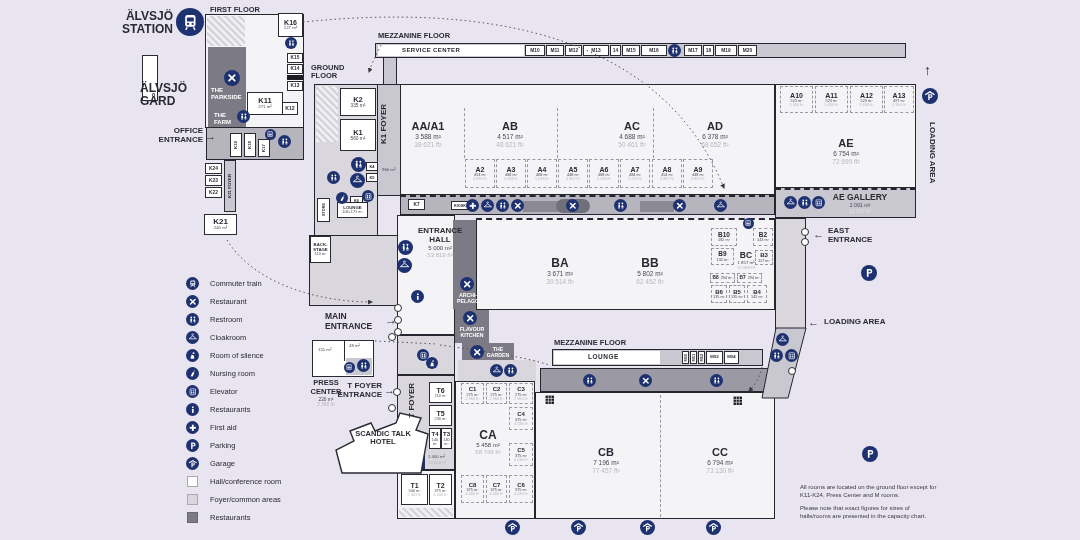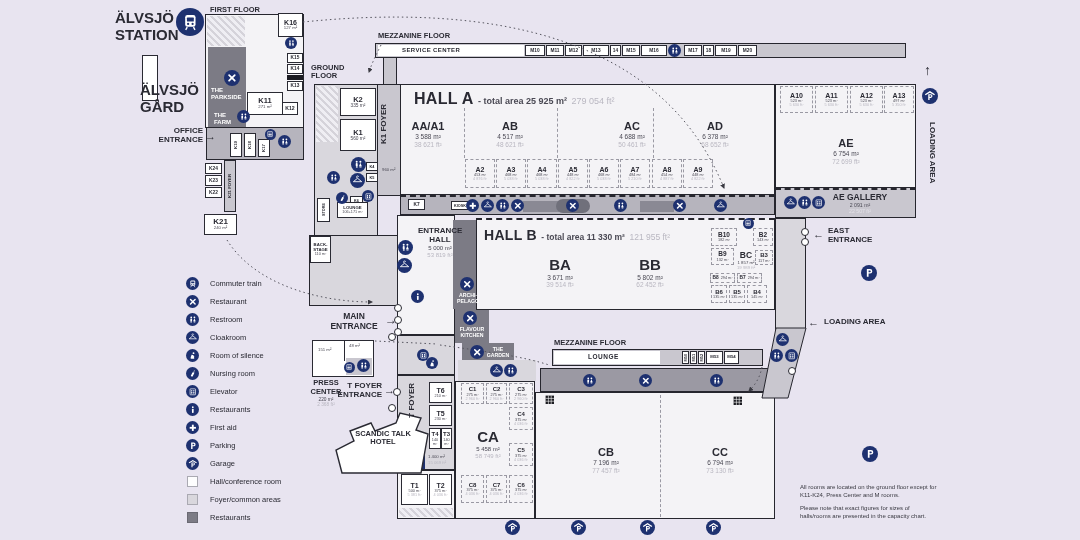--- a/index.html
+++ b/index.html
@@ -11,21 +11,21 @@
   .nb{border:none}
   .dash{border:1px dashed #9a99a3 !important;background:#f4f3f6}
   .sec{position:absolute;z-index:3;display:flex;flex-direction:column;align-items:center;text-align:center;line-height:1.18}
   .lbl{position:absolute;z-index:10;line-height:1.12}
   .b{font-weight:bold}
   .muted{color:#b9b7c1}
   .mid{color:#4a4954}
   .wt{color:#fff}
   .f35{font-size:3.8px}.f4{font-size:4.3px}.f45{font-size:4.8px}.f5{font-size:5.2px}
   .f6{font-size:6px}.f65{font-size:6.5px}.f7{font-size:7px}.f75{font-size:7.5px}.f8{font-size:8px}
-  .f85{font-size:8.5px}.f9{font-size:9px}.f10{font-size:15px}.f11{font-size:11px}.f12{font-size:12px}
+  .f85{font-size:8.5px}.f9{font-size:9px}.f10{font-size:12px}.f11{font-size:11px}.f12{font-size:12px}
   .f14{font-size:14px}.f16{font-size:16px}
   .hall{background:#f4f3f6;border:1.2px solid #26262e}
   .foy{background:#d9d7dd;border:1.2px solid #26262e}
   .bar{background:#c9c7cf;border:1px solid #26262e}
   .cor{background:#b6b4bd;border:1px solid #26262e}
   .cord{background:#9b99a3;border:1px solid #26262e}
   .dark{background:#7c7b85;border:none}
   .hatch{background:repeating-linear-gradient(45deg,#efeef3 0 3px,#d5d3da 3px 5px)}
   .icon{position:absolute;z-index:11;border-radius:50%;background:#1e3170;display:flex;align-items:center;justify-content:center}
   .icon svg{width:74%;height:74%;display:block}
@@ -340,21 +340,21 @@
       <svg>
         <use href="#sym-cloakroom"></use>
       </svg>
     </div>
   <div class="icon" style="left:411px;top:290px;width:13px;height:13px">
       <svg>
         <use href="#sym-info"></use>
       </svg>
     </div>
 
-  <div class="lbl b f85" style="left:325px;top:312px;width:58px;text-align:center">MAIN ENTRANCE</div>
+  <div class="lbl b f85" style="left:325px;top:312px;width:58px;text-align:left">MAIN ENTRANCE</div>
   <span class="arw f12" style="left:385px;top:313px">→</span>
   <div class="doorc" style="left:394px;top:304px"></div>
   <div class="doorc" style="left:394px;top:316px"></div>
   <div class="doorc" style="left:394px;top:328px"></div>
   <div class="doorc" style="left:388px;top:333px"></div>
 
   <div class="icon" style="left:460px;top:277px;width:14px;height:14px">
       <svg>
         <use href="#sym-restaurant"></use>
       </svg>
@@ -415,24 +415,20 @@
   <div class="bx" style="left:703px;top:45px;width:11px;height:11px">
       <span class="b f45">18</span>
     </div>
   <div class="bx" style="left:715px;top:45px;width:22px;height:11px">
       <span class="b f45">M19</span>
     </div>
   <div class="bx" style="left:738px;top:45px;width:19px;height:11px">
       <span class="b f45">M20</span>
     </div>
 
-  <div class="htitle" style="left:414px;top:90px">
-    <span class="nm f16">HALL A</span>
-    <span class="f9 b mid">- total area 25 925 m²</span>
-    <span class="f9 muted">279 054 ft²</span></div>
   <div class="vline" style="left:464px;top:108px;height:50px"></div>
   <div class="vline" style="left:557px;top:108px;height:50px"></div>
   <div class="vline" style="left:653px;top:108px;height:50px"></div>
   <div class="sec" style="left:393px;top:120px;width:70px">
     <span class="b f11">AA/A1</span>
     <span class="f65 mid">3 588 m²</span>
     <span class="f65 muted">38 621 ft²</span>
     </div>
   <div class="sec" style="left:475px;top:120px;width:70px">
     <span class="b f11">AB</span>
@@ -581,24 +577,20 @@
       <svg>
         <use href="#sym-elevator"></use>
       </svg>
     </div>
   <div class="sec" style="left:828px;top:192px;width:64px">
     <span class="b f85">AE GALLERY</span>
     <span class="f5 mid">2 091 m²</span>
     <span class="f5" style="color:#e3e2e8">22 507 ft²</span>
     </div>
 
-  <div class="htitle" style="left:484px;top:226px">
-    <span class="nm f14">HALL B</span>
-    <span class="f85 b mid">- total area 11 330 m²</span>
-    <span class="f85 muted">121 955 ft²</span></div>
   <div class="sec" style="left:525px;top:256px;width:70px">
     <span class="b f10">BA</span>
     <span class="f65 mid">3 671 m²</span>
     <span class="f65 muted">39 514 ft²</span>
     </div>
   <div class="sec" style="left:615px;top:256px;width:70px">
     <span class="b f10">BB</span>
     <span class="f65 mid">5 802 m²</span>
     <span class="f65 muted">62 452 ft²</span>
     </div>

